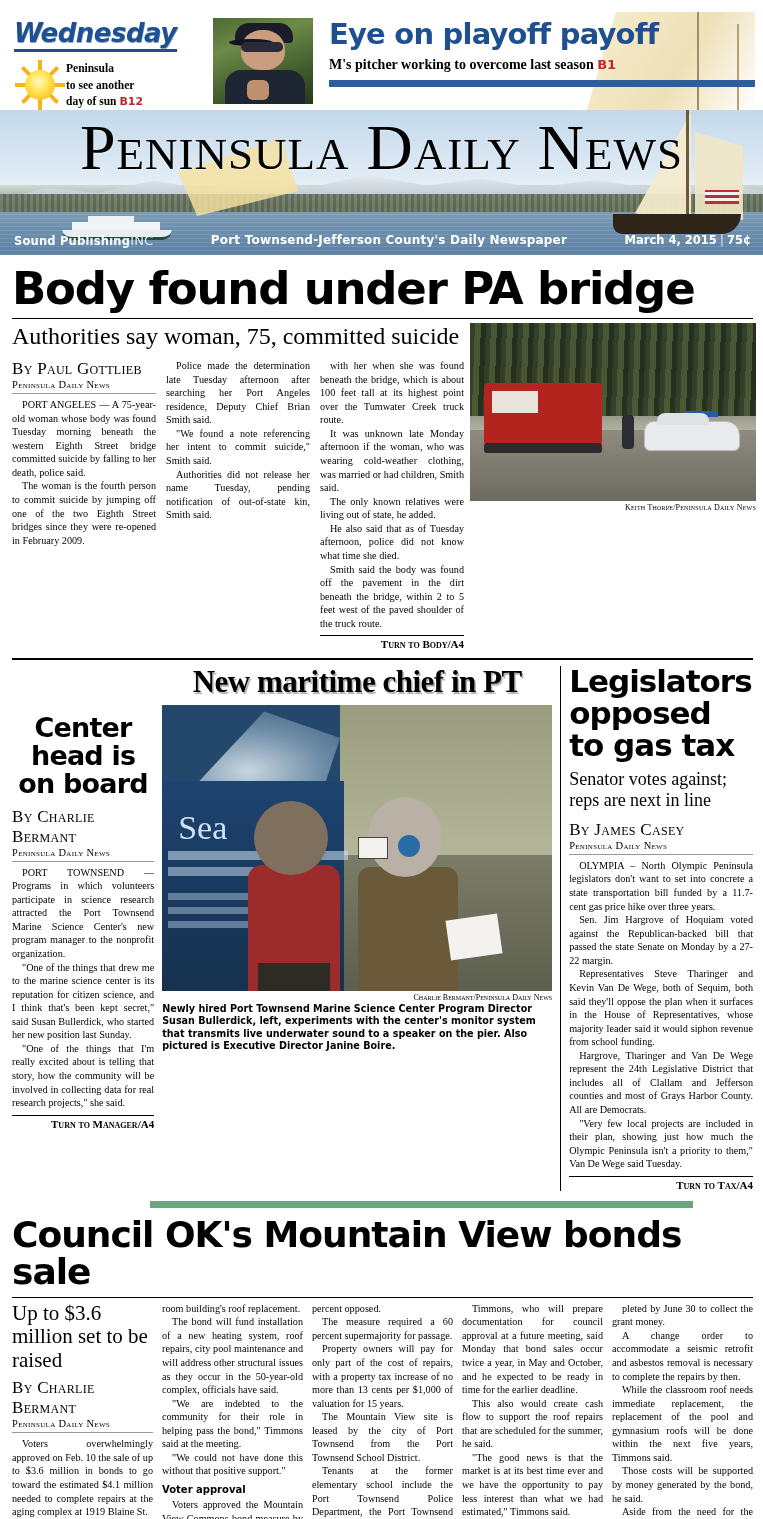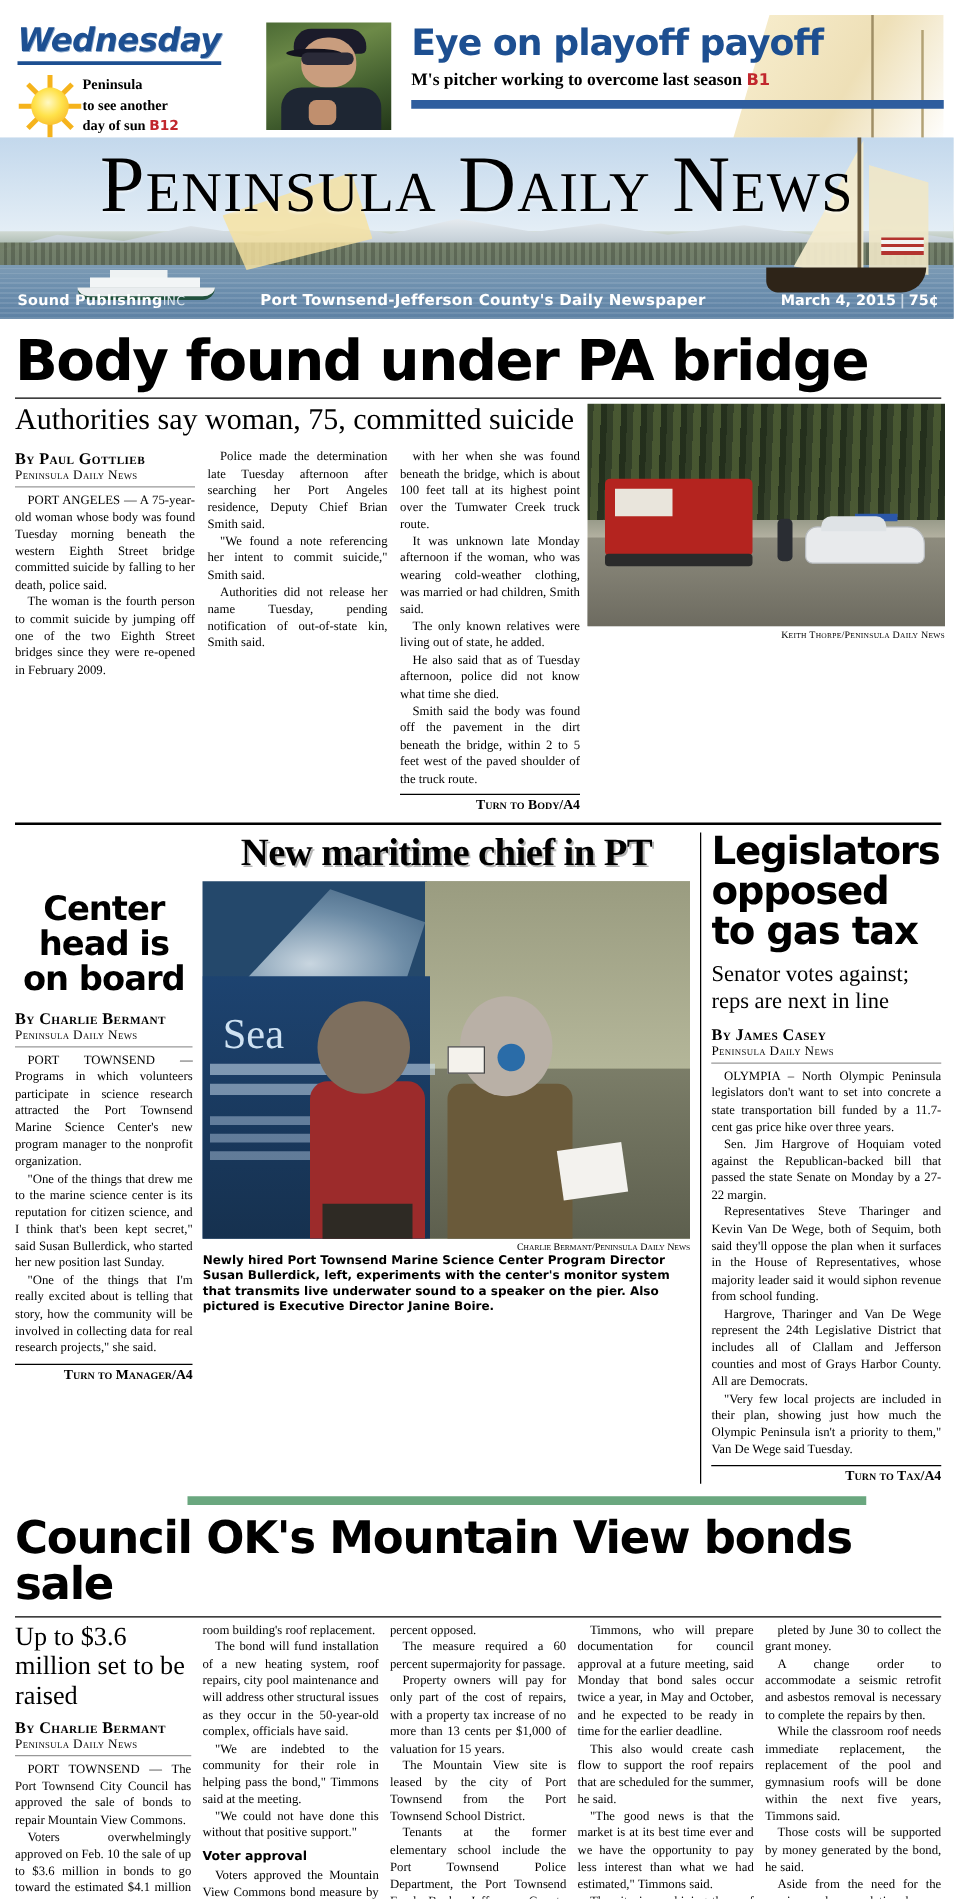--- a/index.html
+++ b/index.html
@@ -94,40 +94,40 @@
   .np-title {
     position:absolute; left:0; right:0; top:6px; text-align:center;
     font-family:"Liberation Serif", serif; font-weight: normal;
     font-size: 64px; letter-spacing: 1px; color:#000;
     font-variant: small-caps; line-height:1;
     text-shadow: 0 1px 2px rgba(255,255,255,.55);
   }
   .np-footer { position:absolute; left:0; right:0; bottom:6px; height:18px; display:flex; align-items:center;
      font-family:"DejaVu Sans", sans-serif; font-weight:bold; color:#fff; font-size:11.5px; }
   .np-sound { margin-left:14px; letter-spacing:.2px; }
-  .np-sound .inc { font-weight:normal; font-size:10px; color:#dfe8ee; }
+  .np-sound .inc { font-weight:normal; font-size:13px; color:#dfe8ee; }
   .np-tag { flex:1; text-align:center; font-size:12px; letter-spacing:.2px; }
   .np-date { margin-right:12px; font-size:11.5px; }
   .np-date .sep { color:#c9d7e2; padding:0 3px;}
 
   
   .mainhead {
     font-family:"DejaVu Sans", sans-serif; font-weight:bold;
     font-size: 45px; letter-spacing:-1.2px; line-height:1.05;
     margin: 10px 10px 0 12px;
   }
   .rule-thin { border-top:1px solid #000; margin:6px 10px 0 12px; }
 
   
   .story1 { display:flex; padding: 4px 6px 0 12px; }
   .s1-left { width: 452px; }
   .deck-serif { font-family:"Liberation Serif", serif; font-size:24px; line-height:1.16; margin-bottom:8px; }
   .s1-cols { display:flex; gap:10px; }
   .s1-col { width:145px; }
-  .byline { font-variant:small-caps; font-weight:bold; font-size:13px; letter-spacing:.3px; }
+  .byline { font-variant:small-caps; font-weight:normal; font-size:17px; letter-spacing:.3px; }
   .byline2 { font-variant:small-caps; font-size:10.5px; letter-spacing:.3px; }
   .byrule { border-top:1px solid #999; margin:3px 0 4px 0; }
   p.bt { font-size:10.2px; line-height:1.33; text-align:justify; text-indent:10px; hyphens:auto; }
   p.bt.first { text-indent:10px; }
   .turn { text-align:right; font-variant:small-caps; font-weight:bold; font-size:11px; border-top:1px solid #000; margin-top:5px; padding-top:2px; }
   .s1-right { width: 286px; margin-left:6px; }
   .photo1 { width:286px; height:178px; position:relative; overflow:hidden;
      background: linear-gradient(to bottom,#6d7f5e 0%,#58694c 28%,#8a8f7d 48%,#b9b6a6 62%,#6b6c63 100%); }
   .p1-trees { position:absolute; left:0; top:0; width:100%; height:52%;
      background: repeating-linear-gradient(92deg,#2f3b24 0 5px,#46552f 5px 11px,#1f2a18 11px 16px); opacity:.93;}
@@ -367,21 +367,20 @@
   <div class="greenbar"></div>
   <div class="council-head">Council OK's Mountain View bonds sale</div>
   <div class="council-rule"></div>
 
   <div class="council-body">
     <div class="cc">
       <div class="cc-deck">Up to $3.6 million set to be raised</div>
       <div class="byline">By Charlie Bermant</div>
       <div class="byline2">Peninsula Daily News</div>
       <div class="byrule"></div>
-      <p class="bt">PORT TOWNSEND — The Port Townsend City Council has approved the sale of bonds to repair Mountain View Commons.</p>
       <p class="bt">Voters overwhelmingly approved on Feb. 10 the sale of up to $3.6 million in bonds to go toward the estimated $4.1 million needed to complete repairs at the aging complex at 1919 Blaine St.</p>
 
     </div>
     <div class="cc">
       <p class="bt" style="text-indent:0">room building's roof replacement.</p>
       <p class="bt">The bond will fund installation of a new heating system, roof repairs, city pool maintenance and will address other structural issues as they occur in the 50-year-old complex, officials have said.</p>
       <p class="bt">"We are indebted to the community for their role in helping pass the bond," Timmons said at the meeting.</p>
       <p class="bt">"We could not have done this without that positive support."</p>
       <div class="subhead">Voter approval</div>
       <p class="bt">Voters approved the Mountain View Commons bond measure by 2,794 votes, or 71.37 percent, in favor and 1,121 votes, or 28.63</p>

